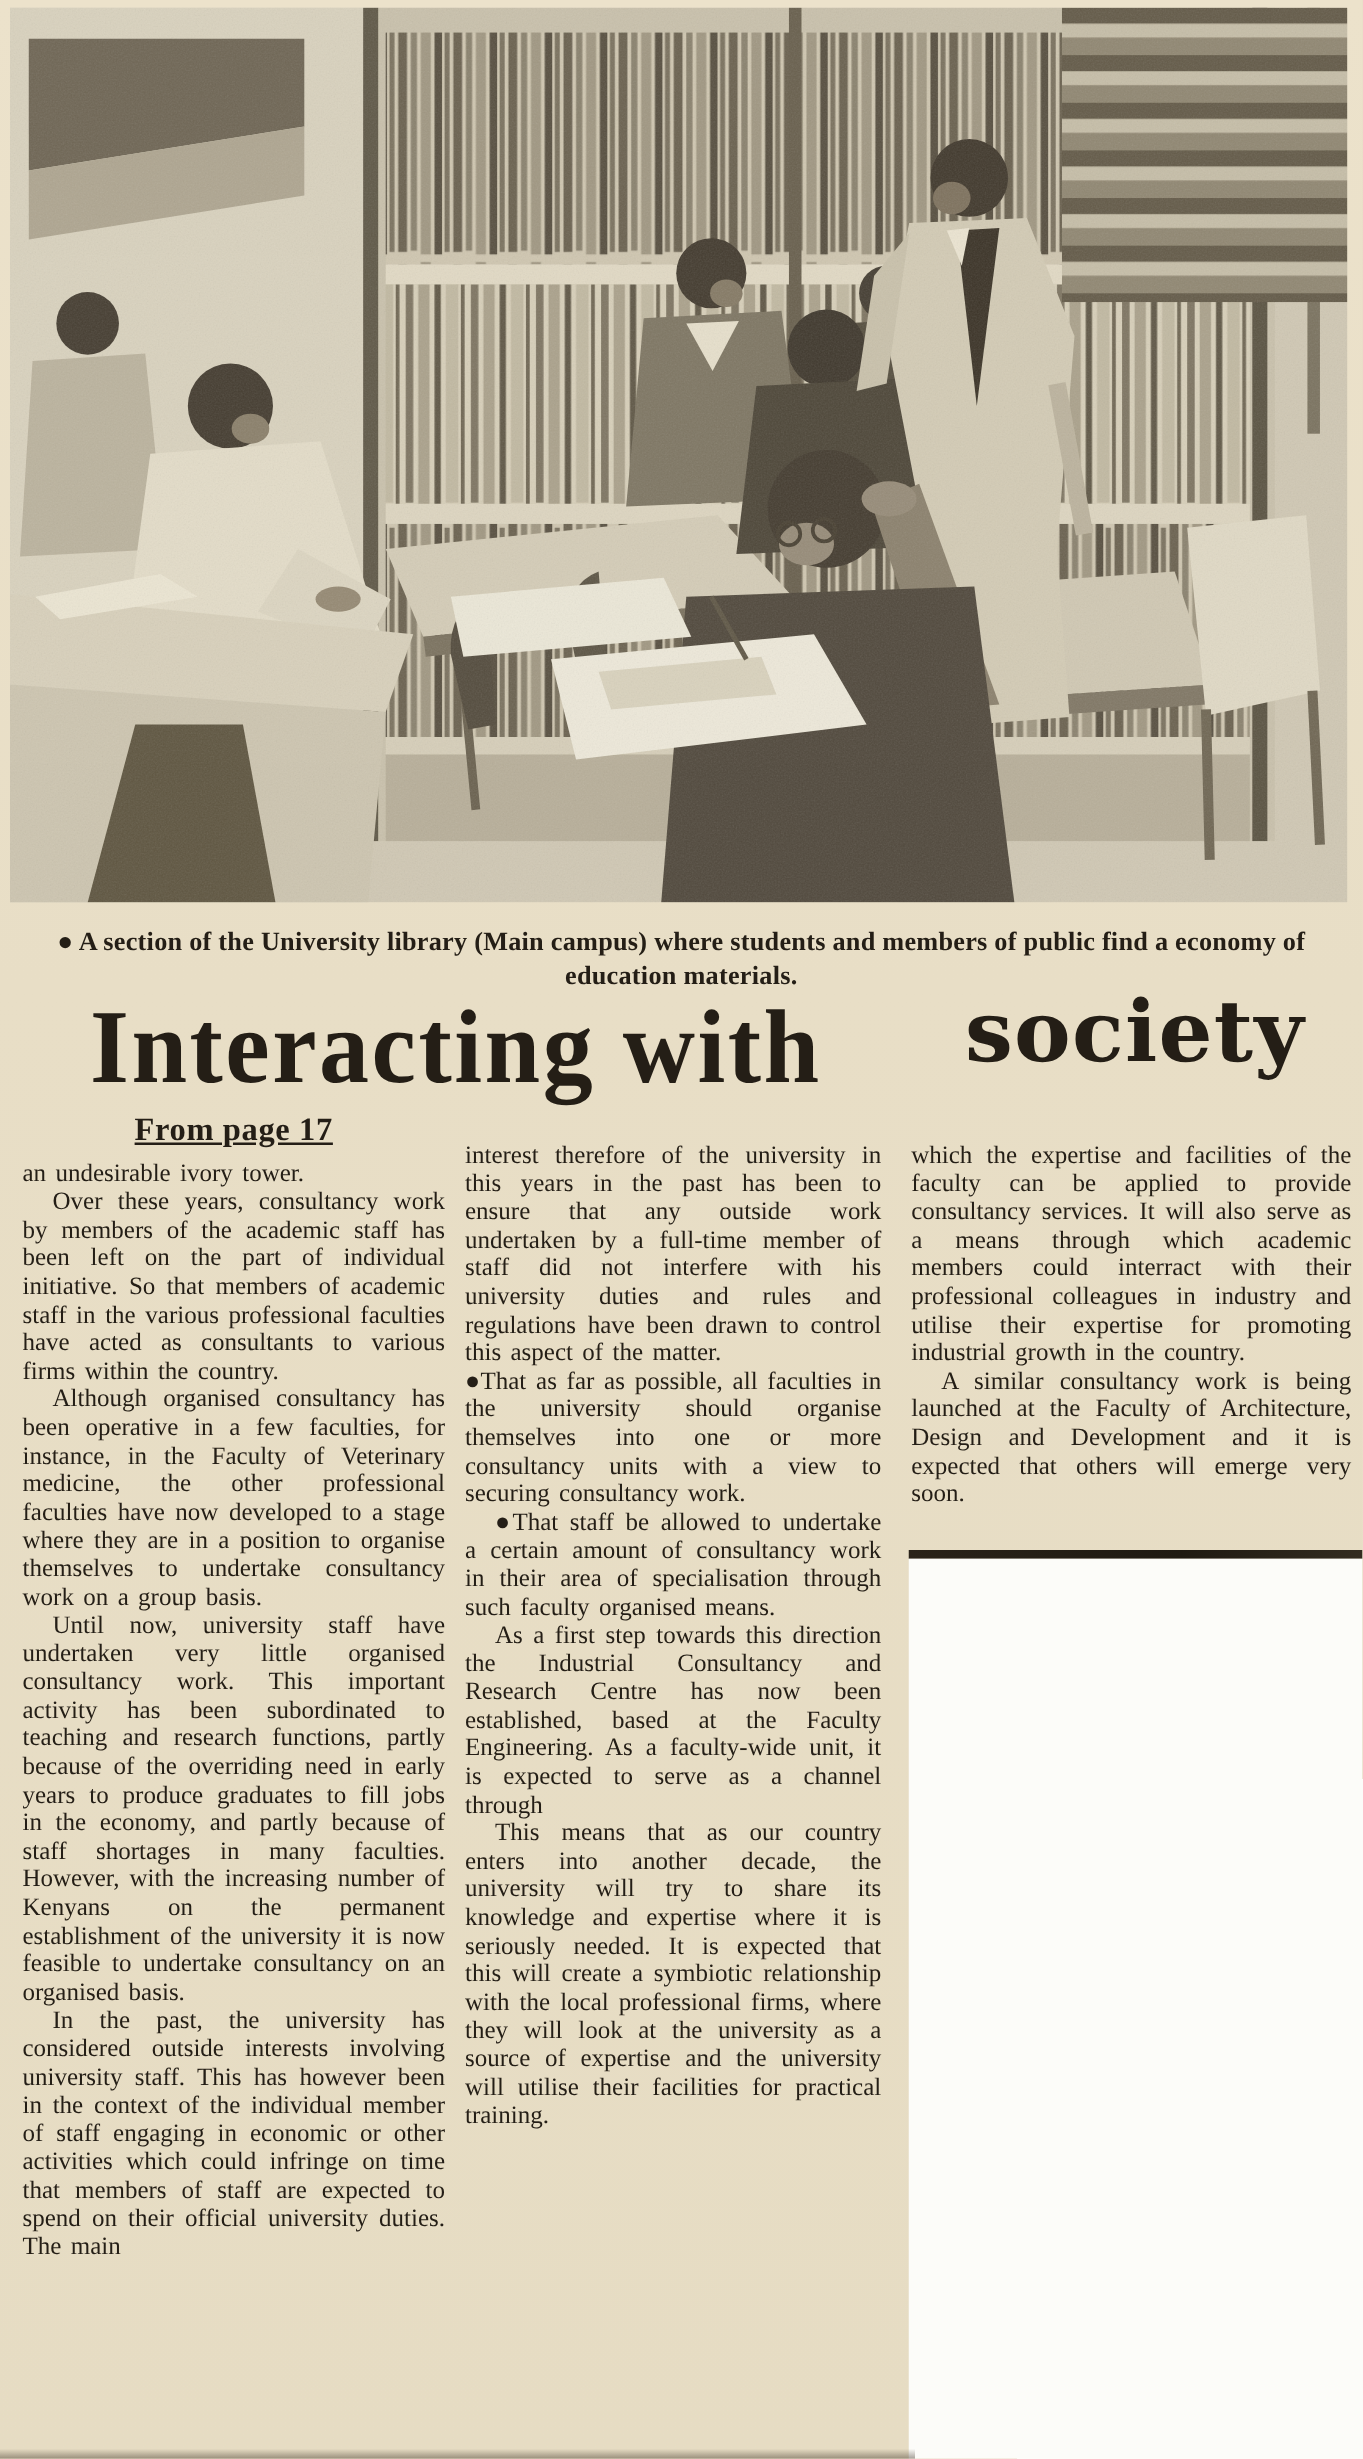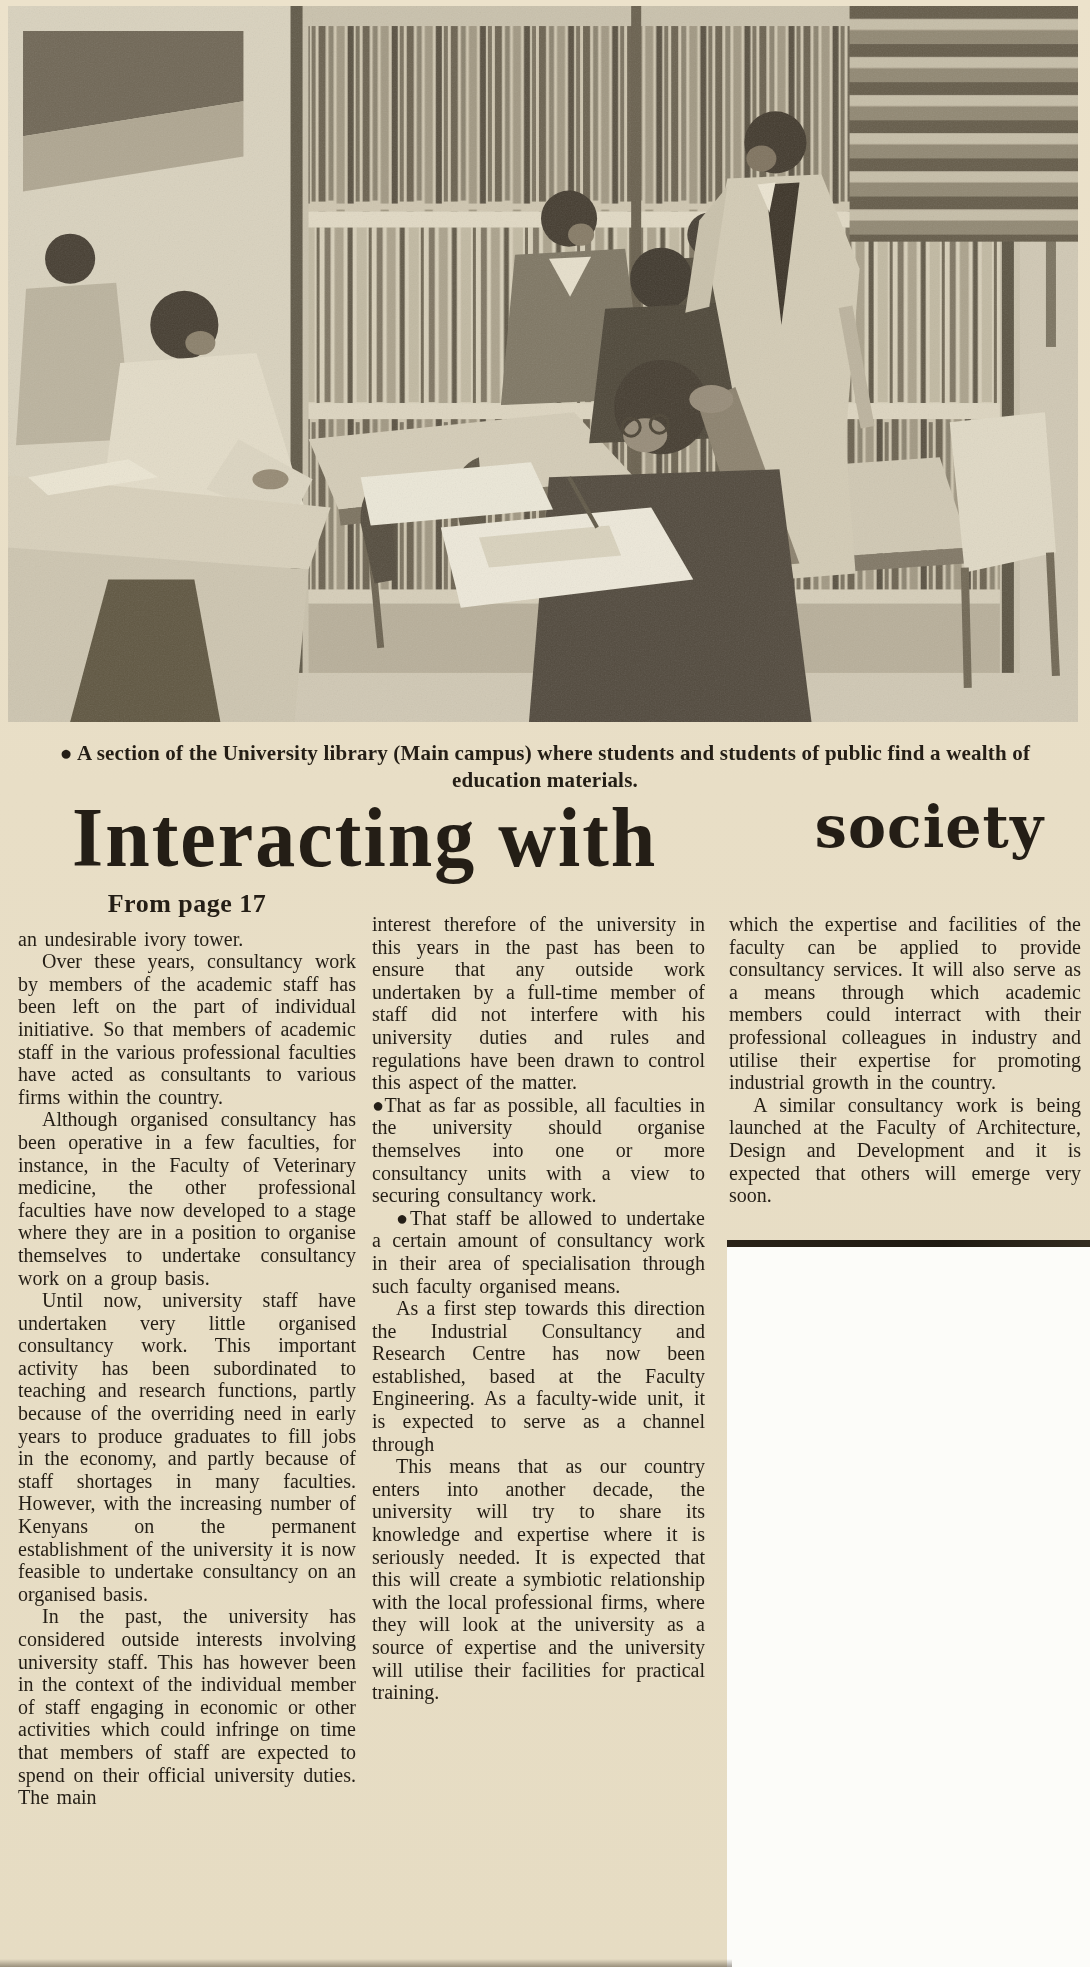--- a/index.html
+++ b/index.html
@@ -15,32 +15,32 @@
   
   .caption{position:absolute;top:740px;left:0;width:1090px;text-align:center;}
   .caption span{display:inline-block;max-width:1000px;font-weight:bold;font-size:21px;
         line-height:27px;letter-spacing:.2px;}
 
   
   .headline{position:absolute;top:798px;left:72px;right:46px;display:flex;
         justify-content:space-between;align-items:center;}
   .hl-left{font-size:80px;font-weight:bold;letter-spacing:2px;line-height:1;
         font-family:"Liberation Serif",serif;transform:scaleY(1.05);}
-  .hl-right{font-size:57px;font-weight:bold;letter-spacing:1px;line-height:1;
+  .hl-right{font-size:68px;font-weight:bold;letter-spacing:1px;line-height:1;
         font-family:"DejaVu Serif",serif;transform:translateY(-12px);}
 
   
   .col{position:absolute;font-size:20px;line-height:22.6px;text-align:justify;}
   .col p{margin:0;text-indent:24px;word-spacing:2.5px;}
   .col p.noindent{text-indent:0;}
   .col1{left:18px;top:893px;width:338px;}
   .col2{left:372px;top:913px;width:333px;}
   .col3{left:729px;top:913px;width:352px;}
   .kicker{margin:0 0 12px 0;text-align:center;font-size:26px;font-weight:bold;
-        letter-spacing:.5px;text-indent:0;}
+        letter-spacing:.5px;text-indent:0;text-decoration:underline;}
 
   
   .end-rule{position:absolute;left:727px;top:1240px;width:363px;height:7px;
         background:linear-gradient(90deg,#2a2319,#1f1a12 60%,#332c20);}
   .blank-region{position:absolute;left:727px;top:1247px;width:363px;height:720px;
         background:#fcfcf9;}
 
   
   .bottom-smudge{position:absolute;left:0;top:1959px;width:732px;height:8px;
         background:linear-gradient(180deg,rgba(60,50,38,0),rgba(60,50,38,.45));}
@@ -162,21 +162,21 @@
       <polygon points="432,520 642,500 684,572 452,600" fill="#f1eee3"></polygon>
       <polygon points="470,530 600,518 612,548 480,560" fill="#d9d3c2"></polygon>
       <line x1="560" y1="470" x2="588" y2="520" stroke="#4a4336" stroke-width="4"></line>
 
       <rect width="1068" height="714" fill="#dccfa9" opacity="0.16"></rect>
       <rect width="1068" height="714" filter="url(#grain)" opacity="0.5"></rect>
     </svg>
   </div>
 
   <div class="caption">
-    <span>● A section of the University library (Main campus) where students and students of public find a wealth of education materials.</span>
+    <span>● A section of the University library (Main campus) where students and members of public find a economy of education materials.</span>
   </div>
 
   <div class="headline">
     <span class="hl-left">Interacting with</span>
     <span class="hl-right">society</span>
   </div>
 
   <div class="col col1">
     <h3 class="kicker">From page 17</h3>
     <p class="noindent">an undesirable ivory tower.</p>

